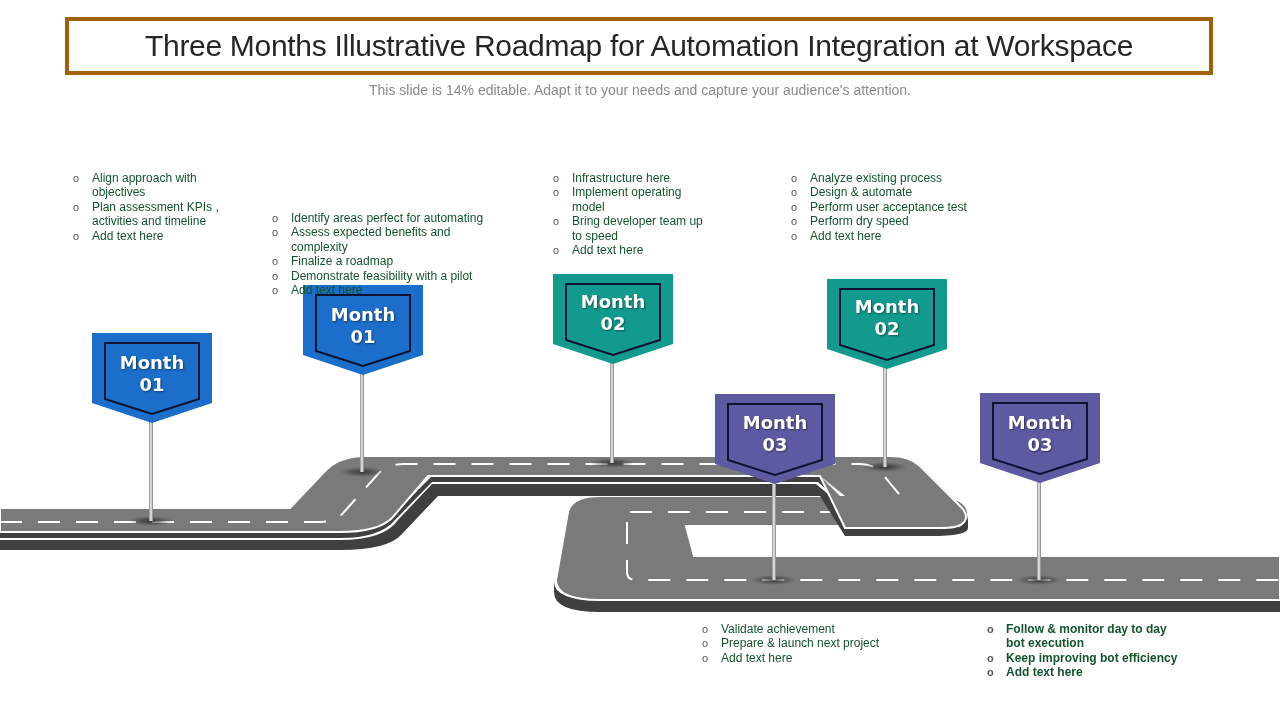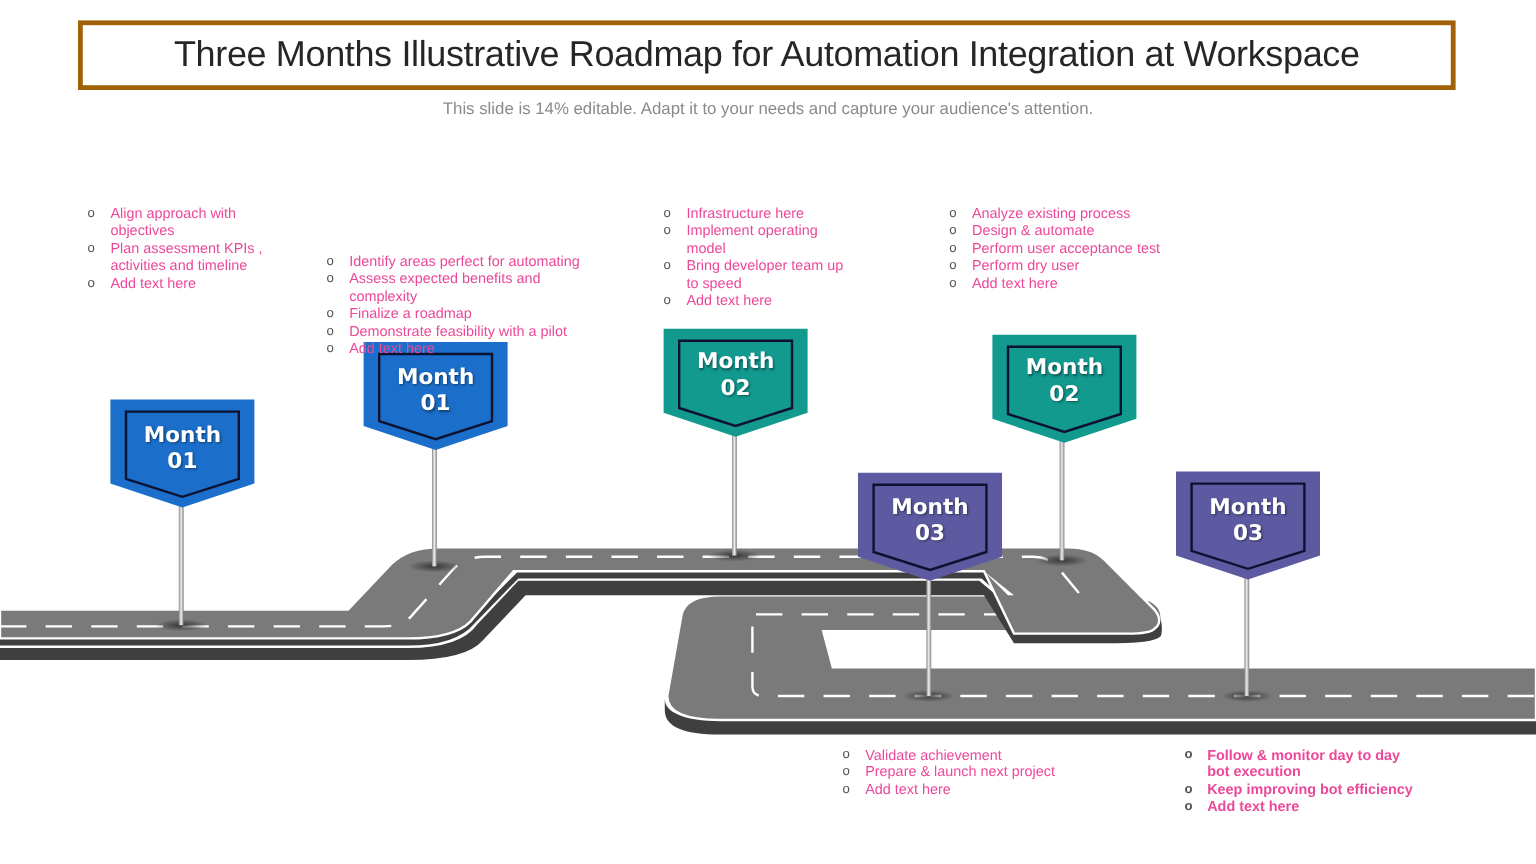--- a/index.html
+++ b/index.html
@@ -10,21 +10,21 @@
     display: flex; align-items: center; justify-content: center;
   }
   .title { font-size: 30px; color: #262626; letter-spacing: -0.3px; }
   .subtitle {
     position: absolute; left: 0; top: 82px; width: 1280px; text-align: center;
     font-size: 14px; color: #8a8a8a;
   }
   .road-svg { position: absolute; left: 0; top: 0; width: 1280px; height: 720px; }
   .bullets {
     position: absolute; margin: 0; padding: 0; list-style: none;
-    font-size: 12px; line-height: 14.4px; color: #ec4899;
+    font-size: 12px; line-height: 14.4px; color: #14532d;
   }
   .bullets li { position: relative; padding-left: 19px; }
   .bullets li::before {
     content: "o"; position: absolute; left: 0; top: 0; font-size: 11px; color: #555;
   }
   .sign { position: absolute; width: 120px; }
   .sign-label {
     position: absolute; left: 0; width: 120px; text-align: center;
     color: #ffffff; font-weight: bold; font-size: 18px; line-height: 22px;
     font-family: "DejaVu Sans", sans-serif;
@@ -158,21 +158,21 @@
 <ul class="bullets" style="left:553px; top:171px; width:160px;">
   <li>Infrastructure here</li>
   <li>Implement operating model</li>
   <li>Bring developer team up to speed</li>
   <li>Add text here</li>
 </ul>
 <ul class="bullets" style="left:791px; top:171px; width:200px;">
   <li>Analyze  existing process</li>
   <li>Design &amp; automate</li>
   <li>Perform user acceptance test</li>
-  <li>Perform dry user</li>
+  <li>Perform dry speed</li>
   <li>Add text here</li>
 </ul>
 <ul class="bullets" style="left:702px; top:622px; width:210px;">
   <li>Validate achievement</li>
   <li>Prepare &amp; launch next project</li>
   <li>Add text here</li>
 </ul>
 <ul class="bullets" style="left:987px; top:622px; width:200px;font-weight:bold;">
   <li>Follow &amp; monitor day to  day bot execution</li>
   <li>Keep improving bot efficiency</li>

